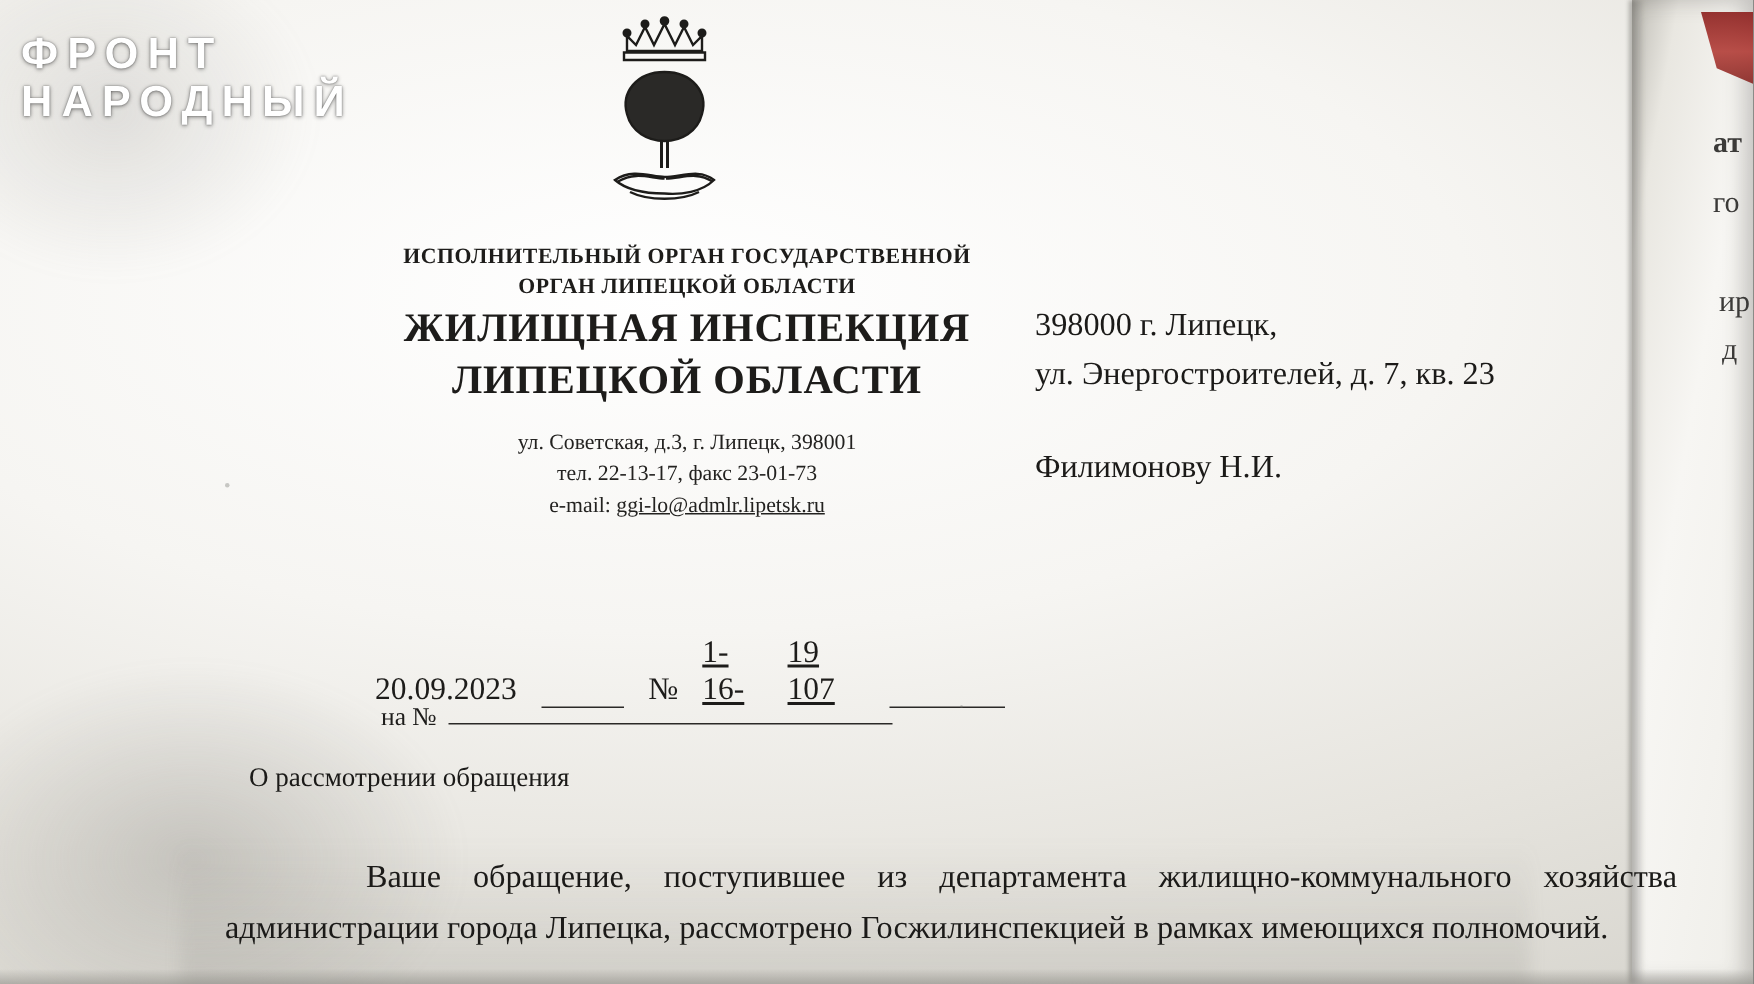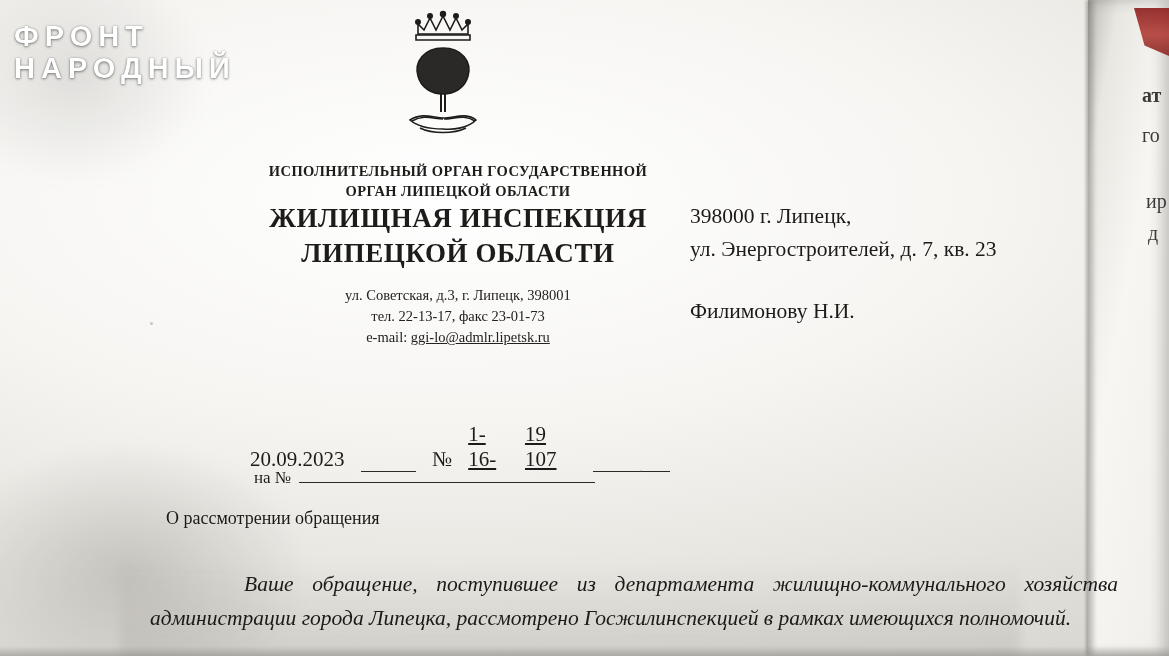--- a/index.html
+++ b/index.html
@@ -202,21 +202,20 @@
   
   .body-text {
     position: absolute;
     left: 150px;
     top: 568px;
     width: 968px;
     font-size: 21.5px;
     line-height: 1.58;
     color: #1b1a18;
     text-align: justify;
-    font-style: italic;
   }
   .body-text p { margin: 0; text-indent: 94px; }
   .clip-bottom {
     position: absolute;
     left: 0;
     top: 646px;
     width: 1169px;
     height: 10px;
     background: linear-gradient(180deg, rgba(190,188,182,0.0), rgba(140,138,132,0.55));
   }

